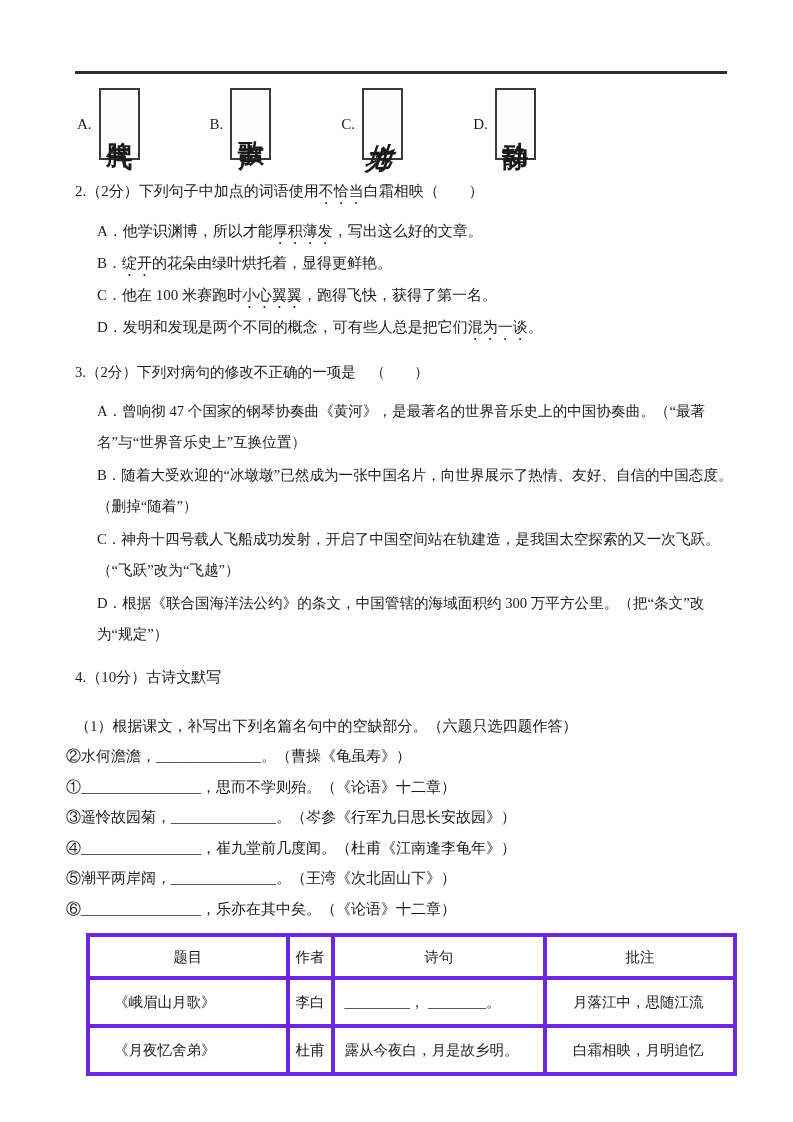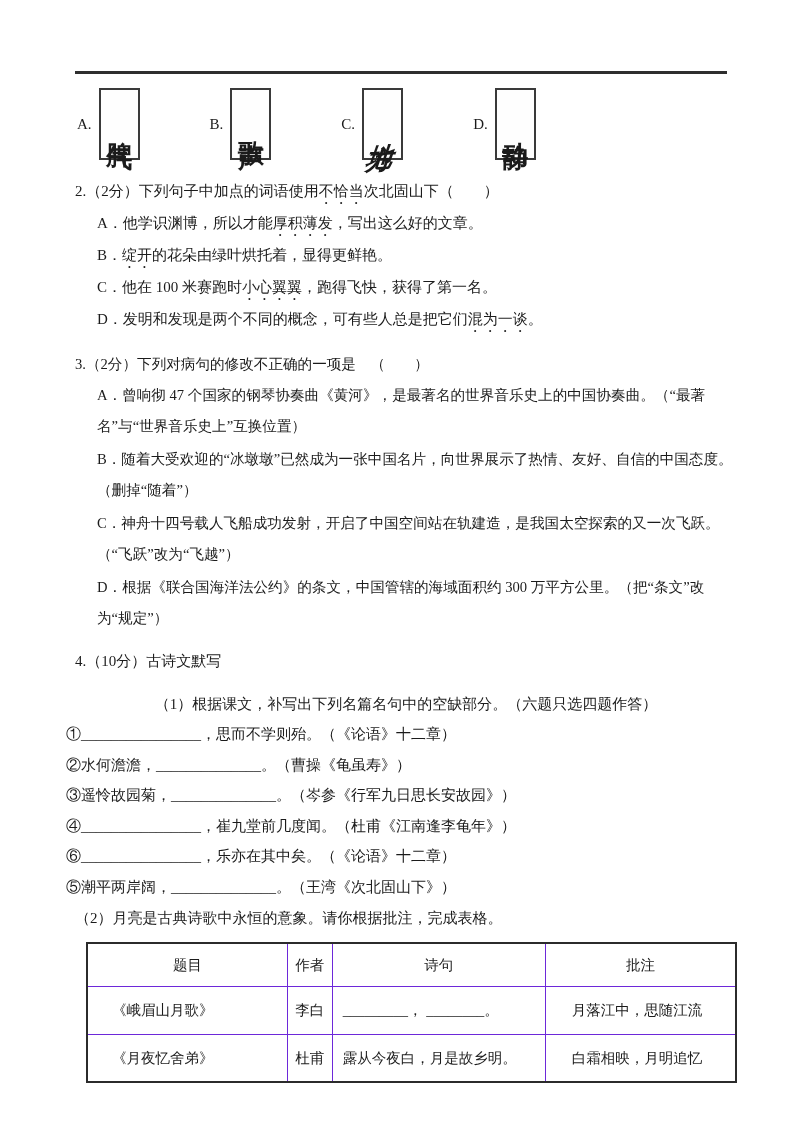--- a/index.html
+++ b/index.html
@@ -25,39 +25,39 @@
   .calli-word {
     writing-mode:vertical-rl; text-orientation:upright;
     font-size:26px; line-height:1.05; letter-spacing:3px; font-weight:600;
   }
   .cursive .calli-word { font-style:italic; font-weight:800; transform:skewX(-9deg) rotate(-3deg); letter-spacing:1px; }
 
   
   .q-block { font-size:15px; line-height:30px; }
   .q2 { margin-top:12px; }
   .q3 { margin-top:13px; line-height:31px; font-size:14.6px; }
-  .q-options { padding-left:22px; }
+  .q-options { padding-left:22px;margin-top:8px; }
   .q3 .q-option { margin-bottom:2px; }
   .em-dots {
     -webkit-text-emphasis:filled dot #1b1b1b;
     -webkit-text-emphasis-position:under right;
     text-emphasis:filled dot #1b1b1b;
     text-emphasis-position:under right;
   }
 
   
   .q4 { margin-top:12px; font-size:15px; line-height:30px; }
-  .q4-part-label { margin-top:13px;text-align:center; }
+  .q4-part-label { margin-top:19px; }
   .poem-items { margin-left:-9px; }
   .poem-item { line-height:30.5px; white-space:nowrap; }
   .q4-part2 { margin-top:1px; }
 
   
   table.poem-table { border-collapse:collapse; margin:9px 0 0 11px; border:2px solid #2b2b2b; }
-  .poem-table th, .poem-table td { border:1px solid #6d28d9; font-size:14.5px; font-weight:normal; padding:0; }
+  .poem-table th, .poem-table td { border:4px solid #6d28d9; font-size:14.5px; font-weight:normal; padding:0; }
   .poem-table th { height:43px; text-align:center; }
   .poem-table td { height:48px; }
   .col-title  { width:205px; }
   .col-author { width:46px; }
   .col-verse  { width:217px; }
   .col-note   { width:195px; }
   td.cell-title { padding-left:24px; text-align:left; }
   td.cell-author { text-align:center; }
   td.cell-verse { padding-left:10px; text-align:left;margin-top:24px; }
   td.cell-note { padding-left:26px; text-align:left; }
@@ -92,21 +92,21 @@
       <div class="calli-group">
         <span class="calli-label">D.</span>
         <span class="calli-box">
           <span class="calli-word">动静</span>
         </span>
       </div>
     </div>
 
     <div class="q-block q2">
       <div class="q-stem">
-        <span>2.</span><span>（2分）</span><span>下列句子中加点的词语使用</span><span class="em-dots">不恰当</span><span>次北固山下（　　）</span>
+        <span>2.</span><span>（2分）</span><span>下列句子中加点的词语使用</span><span class="em-dots">不恰当</span><span>白霜相映（　　）</span>
       </div>
       <div class="q-options">
         <div class="q-option">
           <span>A．</span><span>他学识渊博，所以才能</span><span class="em-dots">厚积薄发</span><span>，写出这么好的文章。</span>
         </div>
         <div class="q-option">
           <span>B．</span><span></span><span class="em-dots">绽开</span><span>的花朵由绿叶烘托着，显得更鲜艳。</span>
         </div>
         <div class="q-option">
           <span>C．</span><span>他在 100 米赛跑时</span><span class="em-dots">小心翼翼</span><span>，跑得飞快，获得了第一名。</span>
@@ -138,29 +138,26 @@
     </div>
 
     <div class="q-block q4">
       <div class="q-stem">
         <span>4.</span><span>（10分）</span><span>古诗文默写</span>
       </div>
       <div class="q4-part-label">
         <span>（1）</span><span>根据课文，补写出下列名篇名句中的空缺部分。（六题只选四题作答）</span>
       </div>
       <div class="poem-items">
+        <div class="poem-item"><span>②</span><span>水何澹澹，______________。（曹操《龟虽寿》）</span></div>
         <div class="poem-item"><span>①</span><span>________________，思而不学则殆。（《论语》十二章）</span></div>
-        <div class="poem-item"><span>②</span><span>水何澹澹，______________。（曹操《龟虽寿》）</span></div>
         <div class="poem-item"><span>③</span><span>遥怜故园菊，______________。（岑参《行军九日思长安故园》）</span></div>
         <div class="poem-item"><span>④</span><span>________________，崔九堂前几度闻。（杜甫《江南逢李龟年》）</span></div>
+        <div class="poem-item"><span>⑤</span><span>潮平两岸阔，______________。（王湾《次北固山下》）</span></div>
         <div class="poem-item"><span>⑥</span><span>________________，乐亦在其中矣。（《论语》十二章）</span></div>
-        <div class="poem-item"><span>⑤</span><span>潮平两岸阔，______________。（王湾《次北固山下》）</span></div>
-      </div>
-      <div class="q4-part2">
-        <span>（2）</span><span>月亮是古典诗歌中永恒的意象。请你根据批注，完成表格。</span>
       </div>
 
       <table class="poem-table">
         <thead>
           <tr>
             <th class="col-title">题目</th>
             <th class="col-author">作者</th>
             <th class="col-verse">诗句</th>
             <th class="col-note">批注</th>
           </tr>

